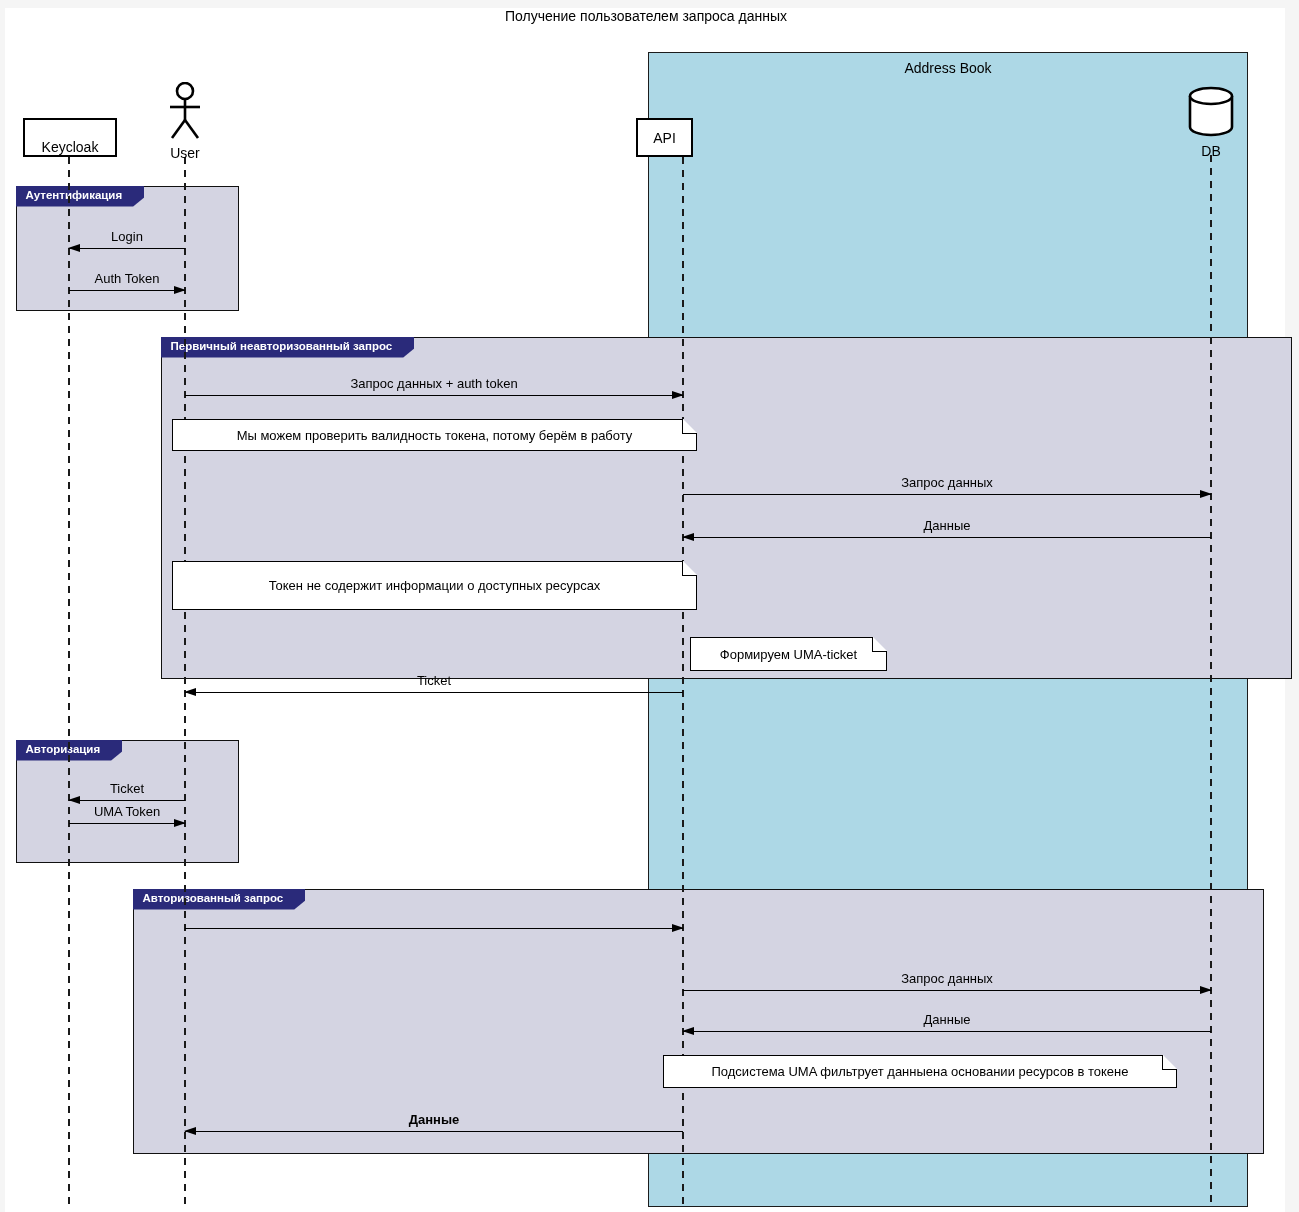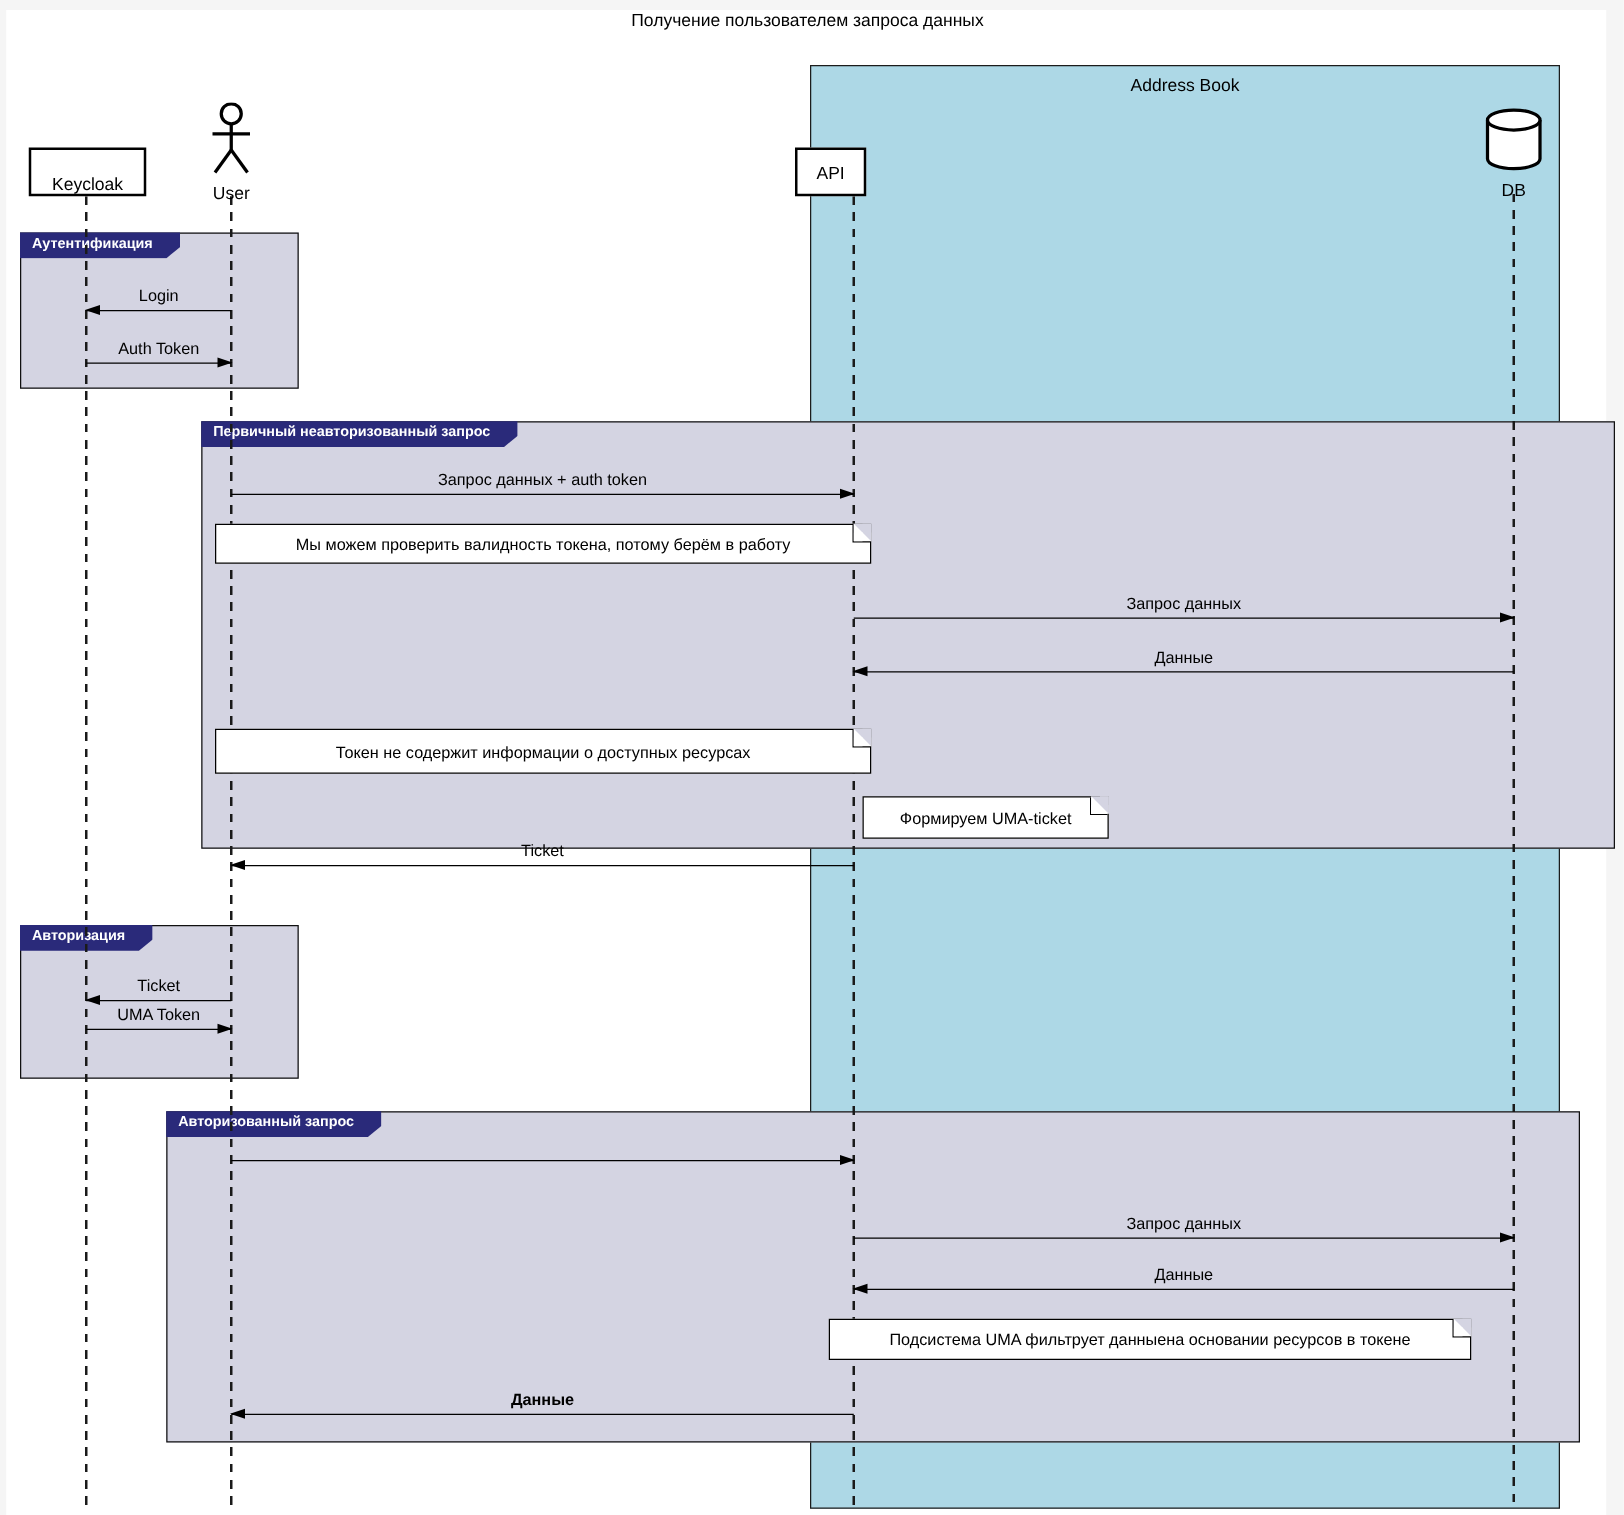--- a/index.html
+++ b/index.html
@@ -213,21 +213,21 @@
 <div class="msg msg-bold" style="left:185px; top:1112px; width:498px;">
   <div class="msg-label">Данные</div>
   <div class="msg-line">
       <span class="arrow-left"></span>
     </div>
 </div>
 
 <div class="note" style="left:172px; top:419px; width:525px; height:32px;">
   <span>Мы можем проверить валидность токена, потому берём в работу</span>
 </div>
-<div class="note" style="left:172px; top:583px; width:525px; height:36px;">
+<div class="note" style="left:172px; top:561px; width:525px; height:49px;">
   <span>Токен не содержит информации о доступных ресурсах</span>
 </div>
 <div class="note" style="left:690px; top:637px; width:197px; height:34px;">
   <span>Формируем UMA-ticket</span>
 </div>
 <div class="note" style="left:663px; top:1055px; width:514px; height:33px;">
   <span>Подсистема UMA фильтрует данныена основании ресурсов в токене</span>
 </div>
 
 </body></html>

